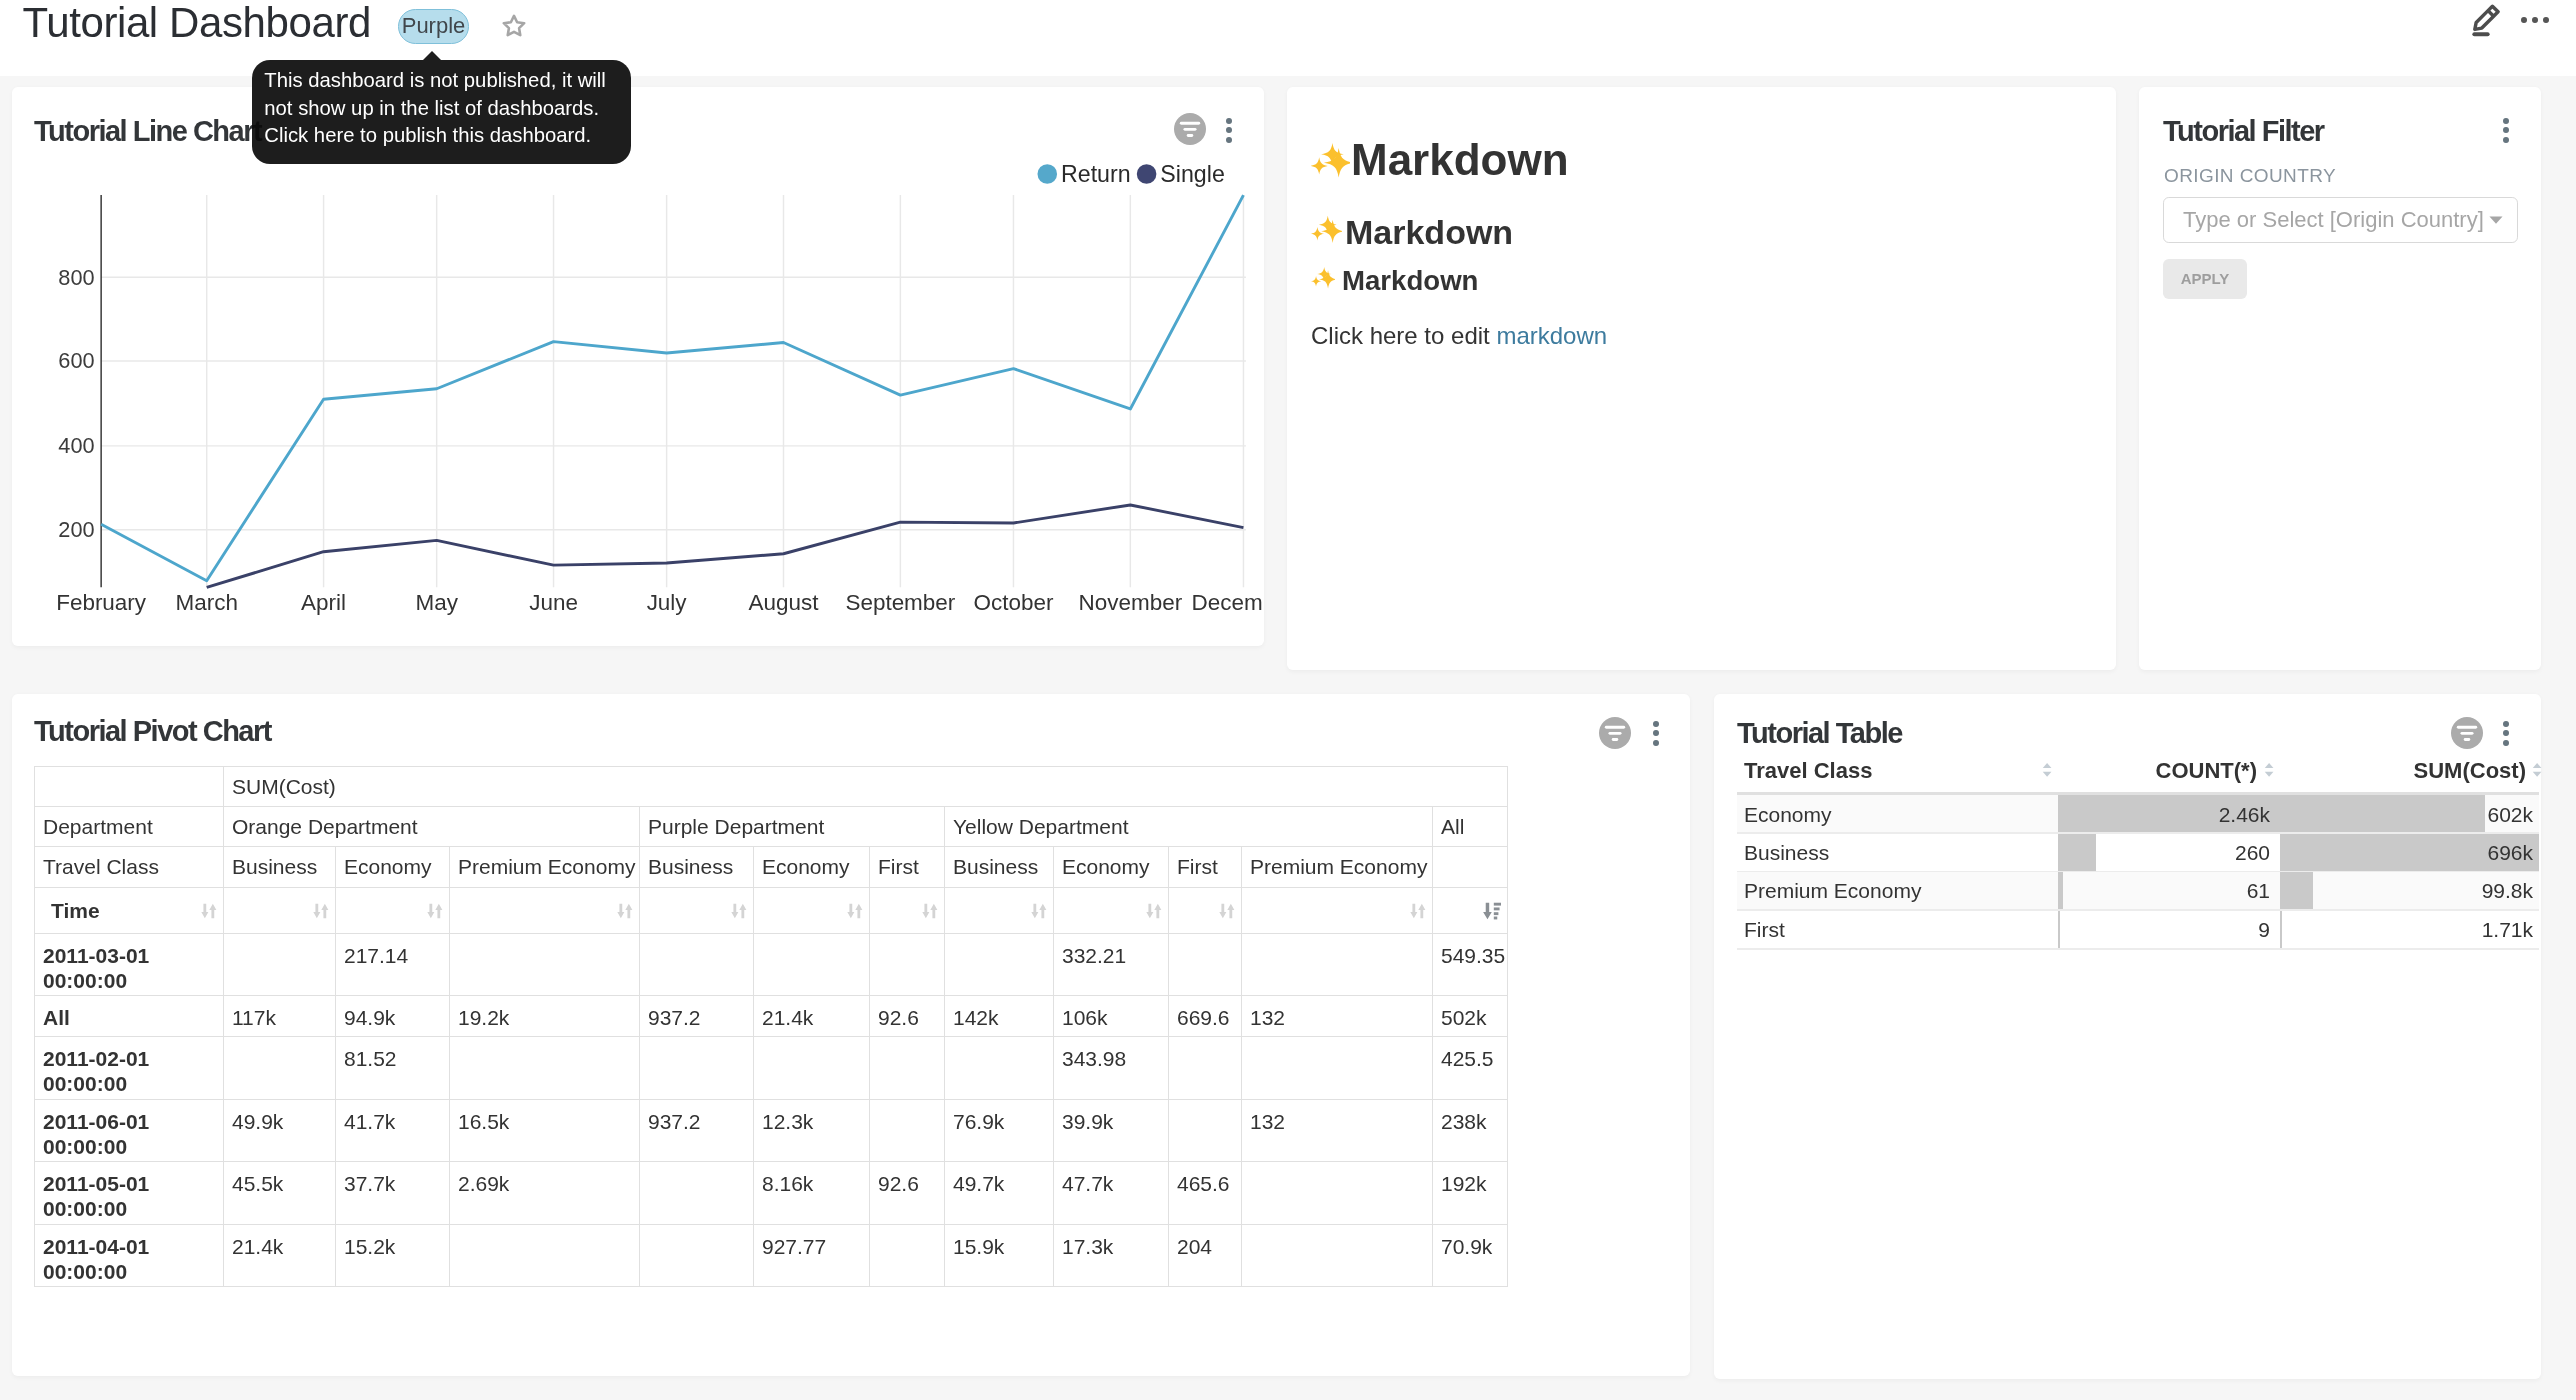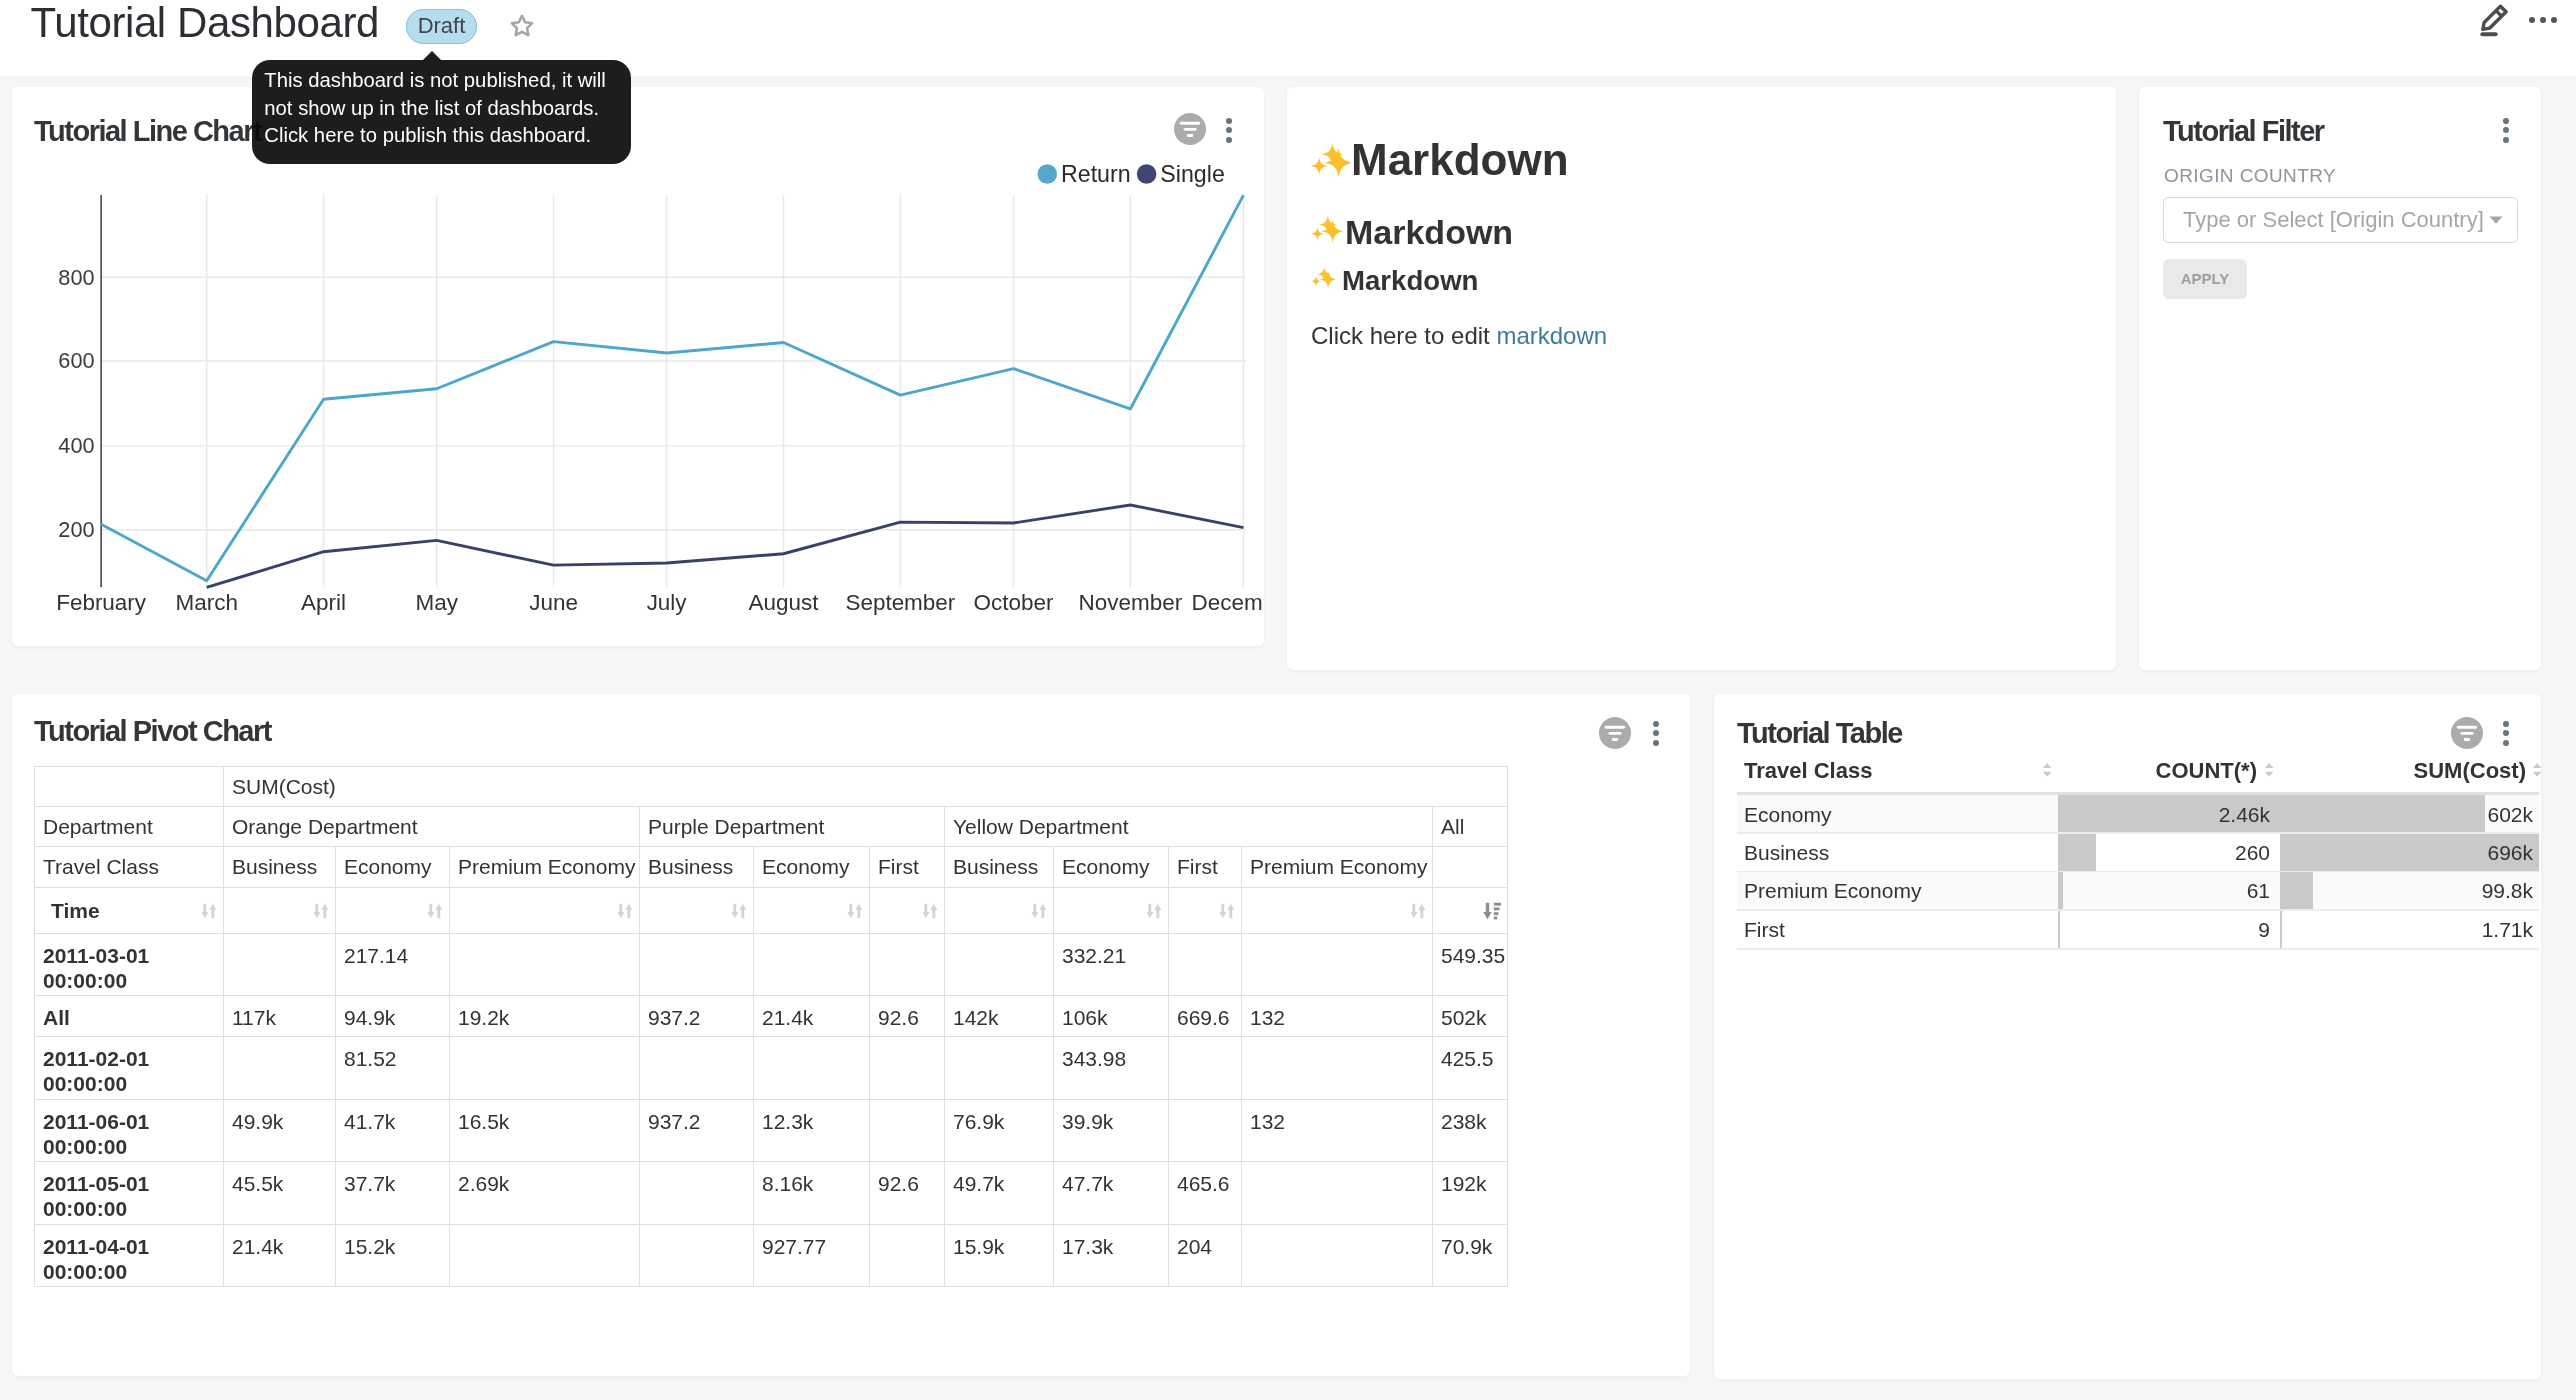--- a/index.html
+++ b/index.html
@@ -18,23 +18,23 @@
   #pivot .si { position:absolute; right:6.5px; top:50%; margin-top:-8.7px; }
   .trow { position:absolute; height:37px; }
   .tlabel { position:absolute; left:1744px; font-size:21px; color:#333; }
   .tval { position:absolute; font-size:21px; color:#333; text-align:right; }
   .tbar { position:absolute; background:#c9c9c9; }
 </style>
 </head>
 <body>
 <div id="page">
 
-  <div id="header" style="position:absolute;left:0;top:0;width:2384px;height:76px;background:#fff;margin-left:8px;">
+  <div id="header" style="position:absolute;left:0;top:0;width:2384px;height:76px;background:#fff;">
     <div style="position:absolute;left:22.5px;top:-1.5px;font-size:42px;font-weight:500;color:#2b2e33;letter-spacing:-0.4px;">Tutorial Dashboard</div>
-    <div style="position:absolute;left:398px;top:8.7px;width:71px;height:35px;background:#b6ddec;border:1.5px solid #7fc0da;border-radius:17.4px;text-align:center;line-height:32px;font-size:22px;color:#40464b;">Draft</div>
+    <div style="position:absolute;left:398px;top:8.7px;width:71px;height:35px;background:#b6ddec;border:1.5px solid #7fc0da;border-radius:17.4px;text-align:center;line-height:32px;font-size:22px;color:#40464b;">Purple</div>
     <svg style="position:absolute;left:501px;top:13px;" width="26" height="26" viewBox="0 0 24 24" fill="none" stroke="#a6a6a6" stroke-width="2.4" stroke-linejoin="round">
         <path d="M12 2.6l2.9 5.9 6.5 0.9-4.7 4.6 1.1 6.5-5.8-3.1-5.8 3.1 1.1-6.5-4.7-4.6 6.5-0.9z"></path>
       </svg>
 
     <svg style="position:absolute;left:2470px;top:4.4px;" width="33" height="33" viewBox="0 0 24 24" fill="none" stroke="#4d4d4d" stroke-width="2.5" stroke-linejoin="round" stroke-linecap="round">
       <path d="M13.1 4.8l3.2-3.2 4.1 4.1-3.2 3.2z M13.1 4.8L4.5 13.4 3.5 18.5 8.6 17.5 17.2 8.9"></path>
       <line x1="3.2" y1="22" x2="12.8" y2="22" stroke-width="3"></line>
     </svg>
     <div style="position:absolute;left:2521px;top:17.4px;width:32px;height:5.8px;">
       <span style="position:absolute;left:0;width:5.8px;height:5.8px;border-radius:50%;background:#555;"></span>

